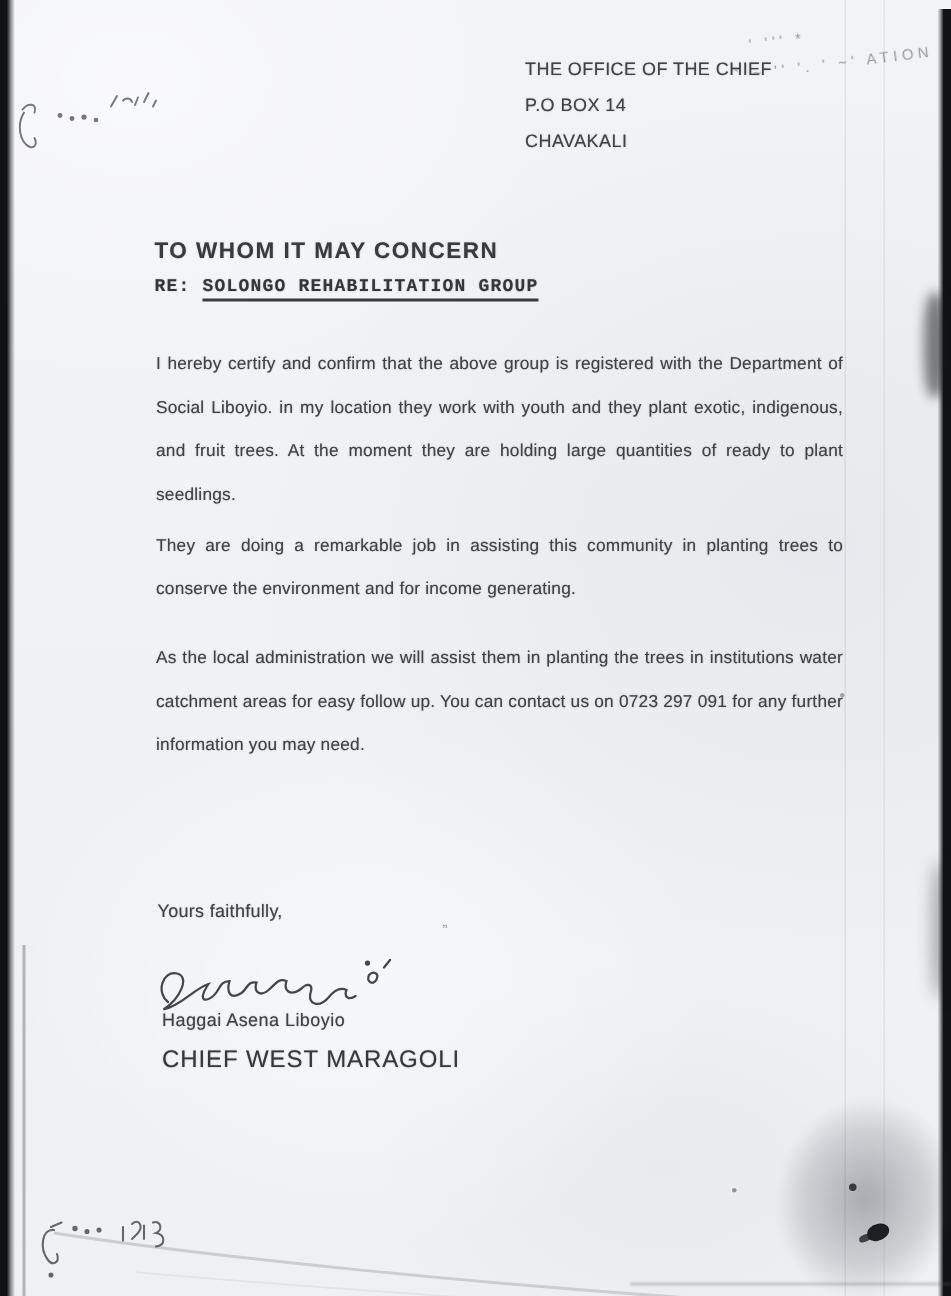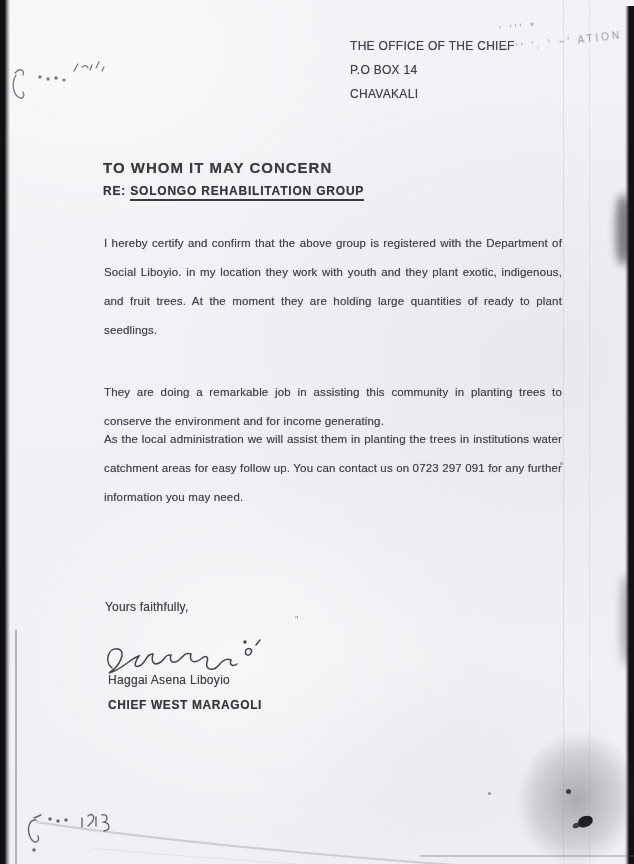--- a/index.html
+++ b/index.html
@@ -18,35 +18,35 @@
       linear-gradient(#f2f3f6,#eef0f3);
   }
   .txt{
     position:absolute;
     color:#414247;
     text-shadow:0 0 .8px rgba(60,60,66,.55);
     white-space:nowrap;
   }
   .letterhead{left:350px;top:34px;font-size:12px;line-height:24px;letter-spacing:.3px;}
   .salutation{left:103px;top:159px;font-size:15px;font-weight:bold;letter-spacing:1px;color:#3a3b40;}
-  .subject{left:103px;top:184px;font-size:12px;font-weight:bold;letter-spacing:.8px;color:#35363b;}
+  .subject{left:103px;top:184px;font-size:12px;font-weight:bold;letter-spacing:.8px;color:#35363b;font-family:Liberation Mono, monospace;}
   .subject .u{border-bottom:2px solid #3a3b3f;padding-bottom:1px;}
   .para{
     position:absolute;left:104px;width:458px;
     font-size:11.5px;line-height:29px;letter-spacing:.15px;
     color:#414247;text-shadow:0 0 .8px rgba(60,60,66,.5);
     text-align:justify;white-space:normal;margin:0;
   }
   .p1{top:229px;}
-  .p2{top:350px;margin-top:28px;}
+  .p2{top:350px;}
   .p3{top:425px;}
   .p4{top:524px;}
   .closing{left:105px;top:600px;font-size:12px;letter-spacing:.2px;}
   .sig-name{left:108px;top:673px;font-size:12px;letter-spacing:.3px;}
-  .sig-title{left:108px;top:698px;font-size:12px;font-weight:bold;letter-spacing:.6px;color:#37383d;}
+  .sig-title{left:108px;top:698px;font-size:16px;font-weight:normal;letter-spacing:.6px;color:#37383d;}
   .signature{position:absolute;left:100px;top:634px;}
 
   
   .edge-left{position:absolute;left:0;top:0;bottom:0;width:10px;
     background:linear-gradient(to right,#101114 45%,rgba(16,17,20,.45) 72%,transparent);}
   .edge-left-line{position:absolute;left:15px;top:630px;bottom:0;width:2px;
     background:rgba(40,42,48,.30);filter:blur(.5px);}
   .edge-right{position:absolute;right:0;top:6px;bottom:0;width:9px;
     background:linear-gradient(to left,#111216 55%,rgba(17,18,22,.4) 78%,transparent);}
   .edge-right-blob1{position:absolute;right:3px;top:195px;width:15px;height:70px;

